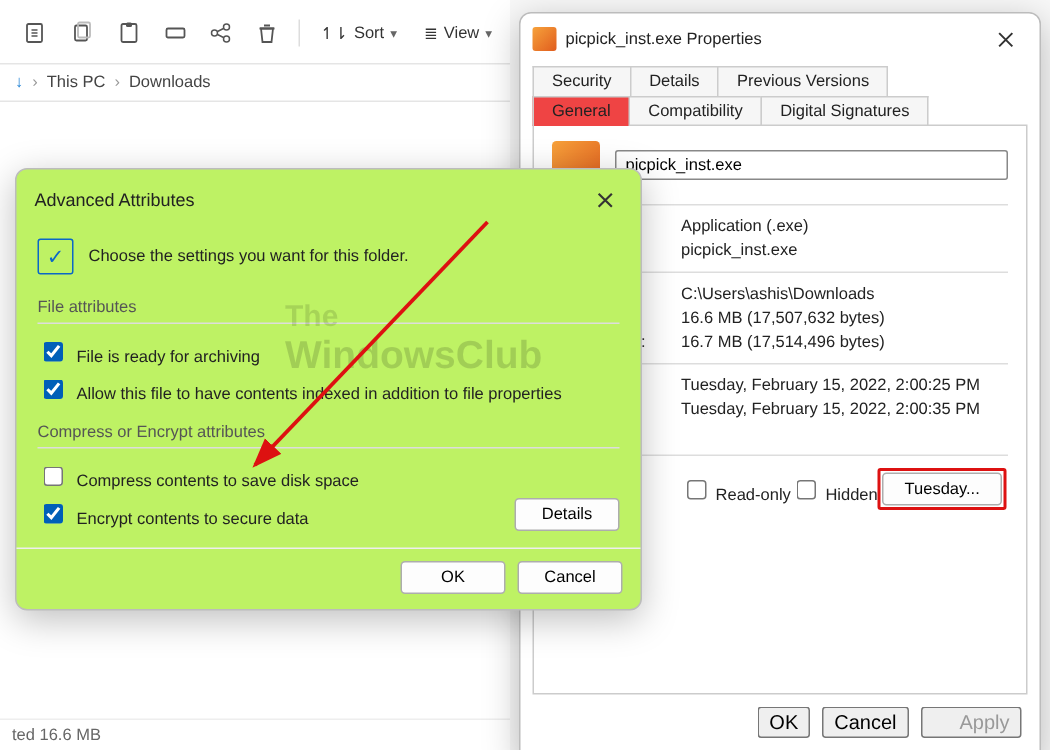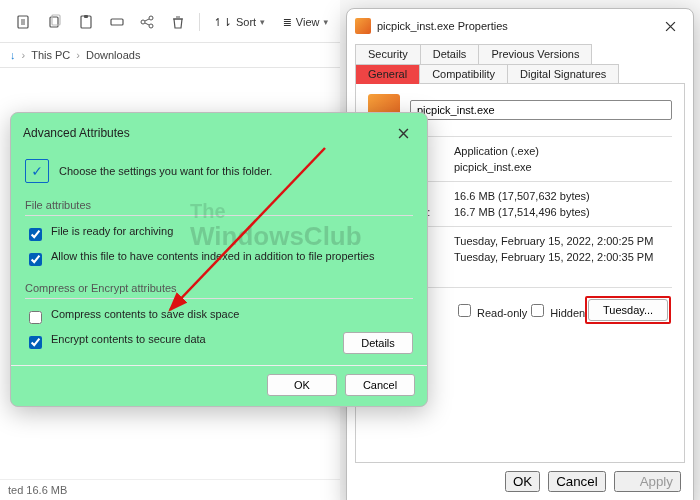--- a/index.html
+++ b/index.html
@@ -10,30 +10,30 @@
 .toolbar { display: flex; align-items: center; gap: 6px; padding: 8px 6px 6px 12px; border-bottom: 1px solid #e5e5e5; }
 .tb-btn { width: 28px; height: 28px; display: flex; align-items: center; justify-content: center; border-radius: 4px; color: #555; }
 .tb-sep { width: 1px; height: 18px; background: #ddd; margin: 0 2px; }
 .tb-label { display: flex; align-items: center; gap: 4px; padding: 0 6px; height: 28px; border-radius: 4px; color: #333; }
 .tb-label .chev { font-size: 9px; color: #666; }
 
 .breadcrumb { display: flex; align-items: center; gap: 6px; padding: 6px 10px; border-bottom: 1px solid #e5e5e5; color: #444; }
 .breadcrumb .sep { color: #999; }
 
 
-.dialog-adv { position: absolute; left: 10px; top: 112px; width: 418px; background: #86efac; border: 1px solid #bcbcbc; border-radius: 8px; box-shadow: 0 6px 24px rgba(0,0,0,.25); z-index: 5; }
+.dialog-adv { position: absolute; left: 10px; top: 112px; width: 418px; background: #bef264; border: 1px solid #bcbcbc; border-radius: 8px; box-shadow: 0 6px 24px rgba(0,0,0,.25); z-index: 5; }
 .dialog-adv .titlebar { display: flex; align-items: center; justify-content: space-between; padding: 8px 10px 4px 12px; }
 .dialog-adv .titlebar .title { font-size: 12px; }
 .dialog-adv .closex { width: 28px; height: 24px; display: flex; align-items: center; justify-content: center; border-radius: 4px; }
 .dialog-adv .body { padding: 4px 14px 10px 14px; }
 .intro { display: flex; align-items: center; gap: 10px; padding: 6px 0 10px 0; }
 .intro .iconbox { width: 24px; height: 24px; border: 1px solid #0b67c7; border-radius: 2px; display: flex; align-items: center; justify-content: center; color: #0b67c7; font-size: 14px; }
 .group-label { color: #555; margin: 6px 0 4px 0; }
 .group-line { border-top: 1px solid #ddd; margin: 2px 0 6px 0; }
-.chkrow { display: flex; align-items: flex-start; gap: 6px; padding: 3px 0; }
+.chkrow { display: flex; align-items: flex-end; gap: 6px; padding: 3px 0; }
 .chkrow input[type=checkbox] { accent-color: #005fb8; }
 .dlg-buttons { display: flex; justify-content: flex-end; gap: 8px; padding: 8px 12px 10px 12px; border-top: 1px solid #eee; }
 .dlg-buttons button, .btn { min-width: 70px; height: 22px; font-size: 11px; background: #fdfdfd; border: 1px solid #adadad; border-radius: 3px; }
 
 
 .dialog-prop { position: absolute; right: 6px; top: 8px; width: 348px; height: 500px; background: #fff; border: 1px solid #bcbcbc; border-radius: 8px; box-shadow: 0 6px 24px rgba(0,0,0,.25); z-index: 4; display: flex; flex-direction: column; }
 .dialog-prop .titlebar { display: flex; align-items: center; justify-content: space-between; padding: 6px 6px 2px 8px; }
 .dialog-prop .titlebar .left { display: flex; align-items: center; gap: 6px; }
 .prop-icon { width: 16px; height: 16px; background: linear-gradient(135deg,#f7a23b,#e05d1e); border-radius: 2px; }
 .dialog-prop .closex { width: 34px; height: 22px; display: flex; align-items: center; justify-content: center; }
@@ -208,20 +208,24 @@
         <div class="prop-row">
             <div class="k">Type of file:</div>
             <div class="v">Application (.exe)</div>
           </div>
         <div class="prop-row">
             <div class="k">Description:</div>
             <div class="v">picpick_inst.exe</div>
           </div>
         <div class="hr"></div>
         <div class="prop-row">
+            <div class="k">Location:</div>
+            <div class="v">C:\Users\ashis\Downloads</div>
+          </div>
+        <div class="prop-row">
             <div class="k">Size:</div>
             <div class="v">16.6 MB (17,507,632 bytes)</div>
           </div>
         <div class="prop-row">
             <div class="k">Size on disk:</div>
             <div class="v">16.7 MB (17,514,496 bytes)</div>
           </div>
         <div class="hr"></div>
         <div class="prop-row">
             <div class="k">Created:</div>

